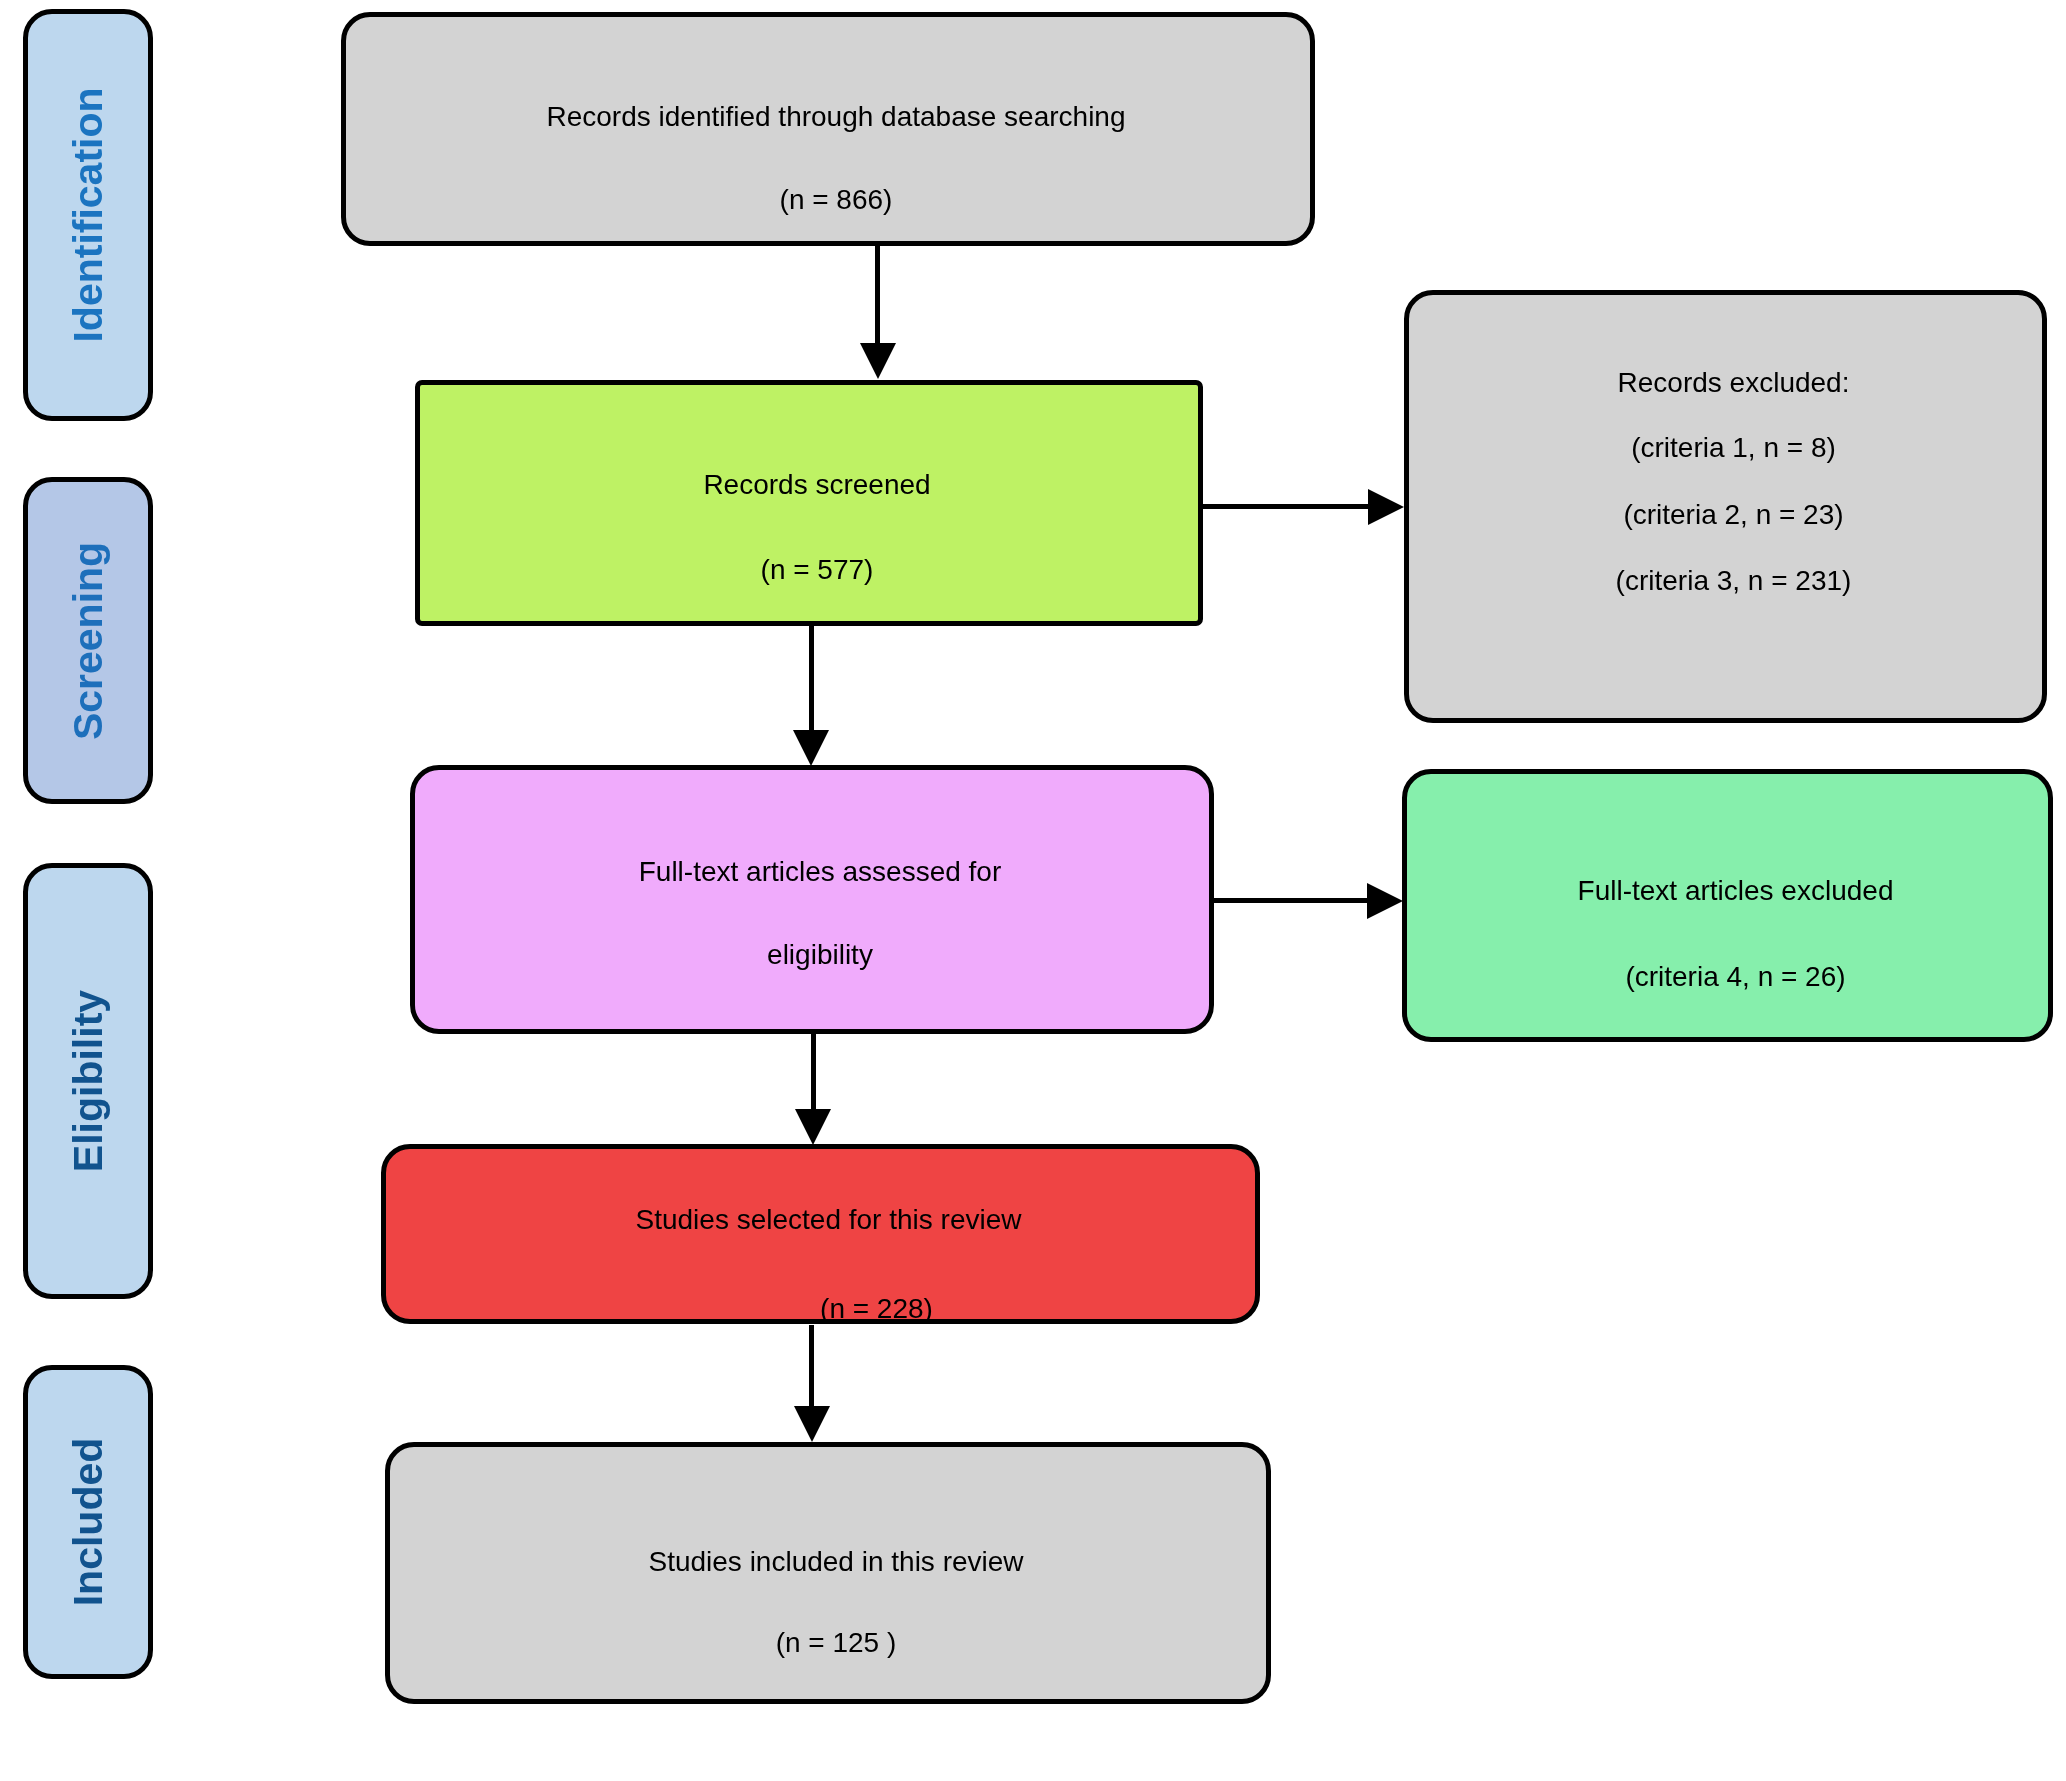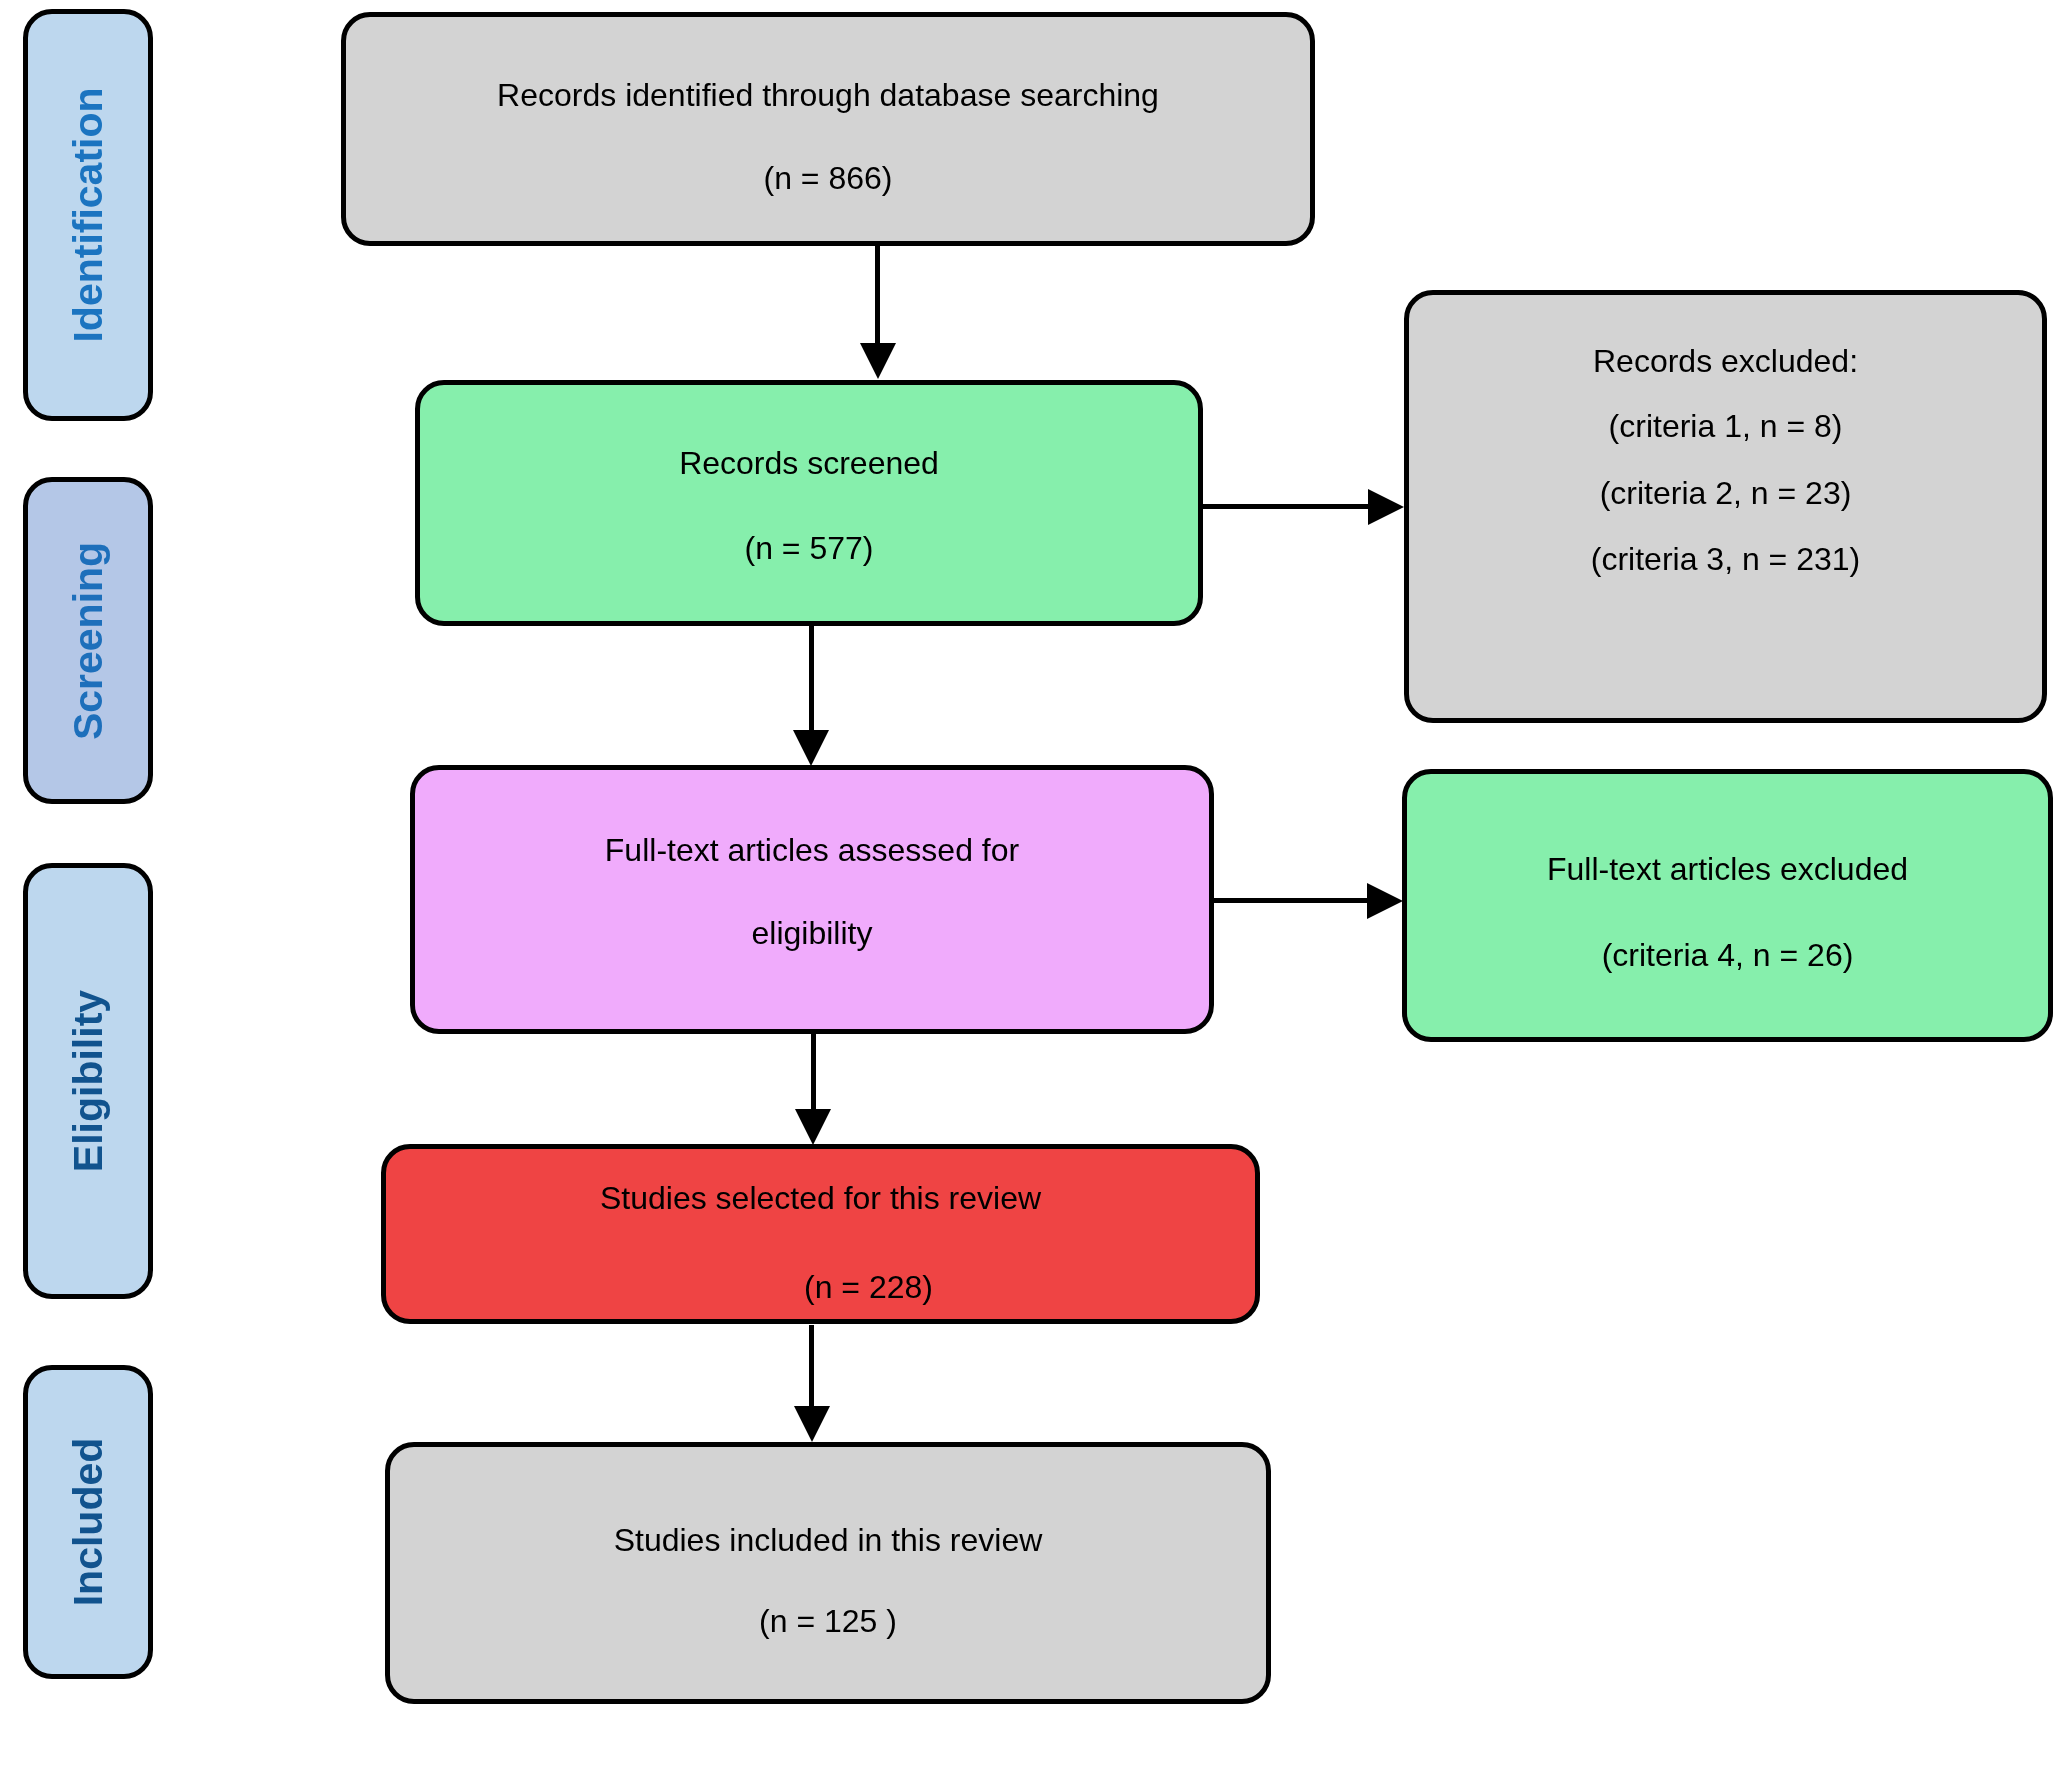--- a/index.html
+++ b/index.html
@@ -7,22 +7,22 @@
     position:relative; width:2066px; height:1781px; background:#ffffff;
     font-family:"Liberation Sans", sans-serif; overflow:hidden;
   }
 
   
   .gbox {
     position:absolute; background:#D3D3D3; border:5.3px solid #000;
     border-radius:29px; box-sizing:border-box;
   }
   .gbox .line {
-    position:absolute; left:0; width:100%; text-align:center;
-    transform:translateY(-50%); font-size:32px; color:#000; white-space:nowrap;
+    position:absolute; left:8px; width:100%; text-align:center;
+    transform:translateY(-50%); font-size:28px; color:#000; white-space:nowrap;margin-top:22px;
   }
   .sbox {
     position:absolute; border:5.3px solid #000; border-radius:29px;
     box-sizing:border-box; background:#BDD7EE;
   }
   .slabel {
     position:absolute; left:50%; top:50%;
     transform:translate(-50%,-50%) rotate(-90deg);
     white-space:nowrap; font-weight:bold; font-size:41px; color:#1B74C0;
   }
@@ -84,21 +84,21 @@
     <span class="slabel" style="color: rgb(17, 83, 142);">Eligibility</span>
   </div>
   <div id="s4" class="sbox" style="background: rgb(189, 215, 238);">
     <span class="slabel" style="color: rgb(17, 83, 142);">Included</span>
   </div>
 
   <div id="f1" class="gbox" style="background: rgb(211, 211, 211); border-color: rgb(0, 0, 0);">
     <div class="line l1">Records identified through database searching</div>
     <div class="line l2">(n = 866)</div>
   </div>
-  <div id="f2" class="gbox" style="background: #86efac; border-color: rgb(0, 0, 0);">
+  <div id="f2" class="gbox" style="background: #bef264; border-color: rgb(0, 0, 0); border-radius: 7px;">
     <div class="line l1">Records screened</div>
     <div class="line l2">(n = 577)</div>
   </div>
   <div id="f3" class="gbox" style="background: #f0abfc; border-color: rgb(0, 0, 0); padding-left: 29px;">
     <div class="line l1">Full-text articles assessed for</div>
     <div class="line l2">eligibility</div>
   </div>
   <div id="f4" class="gbox" style="background: #ef4444; border-color: rgb(0, 0, 0);">
     <div class="line l1">Studies selected for this review</div>
     <div class="line l2">(n = 228)</div>

